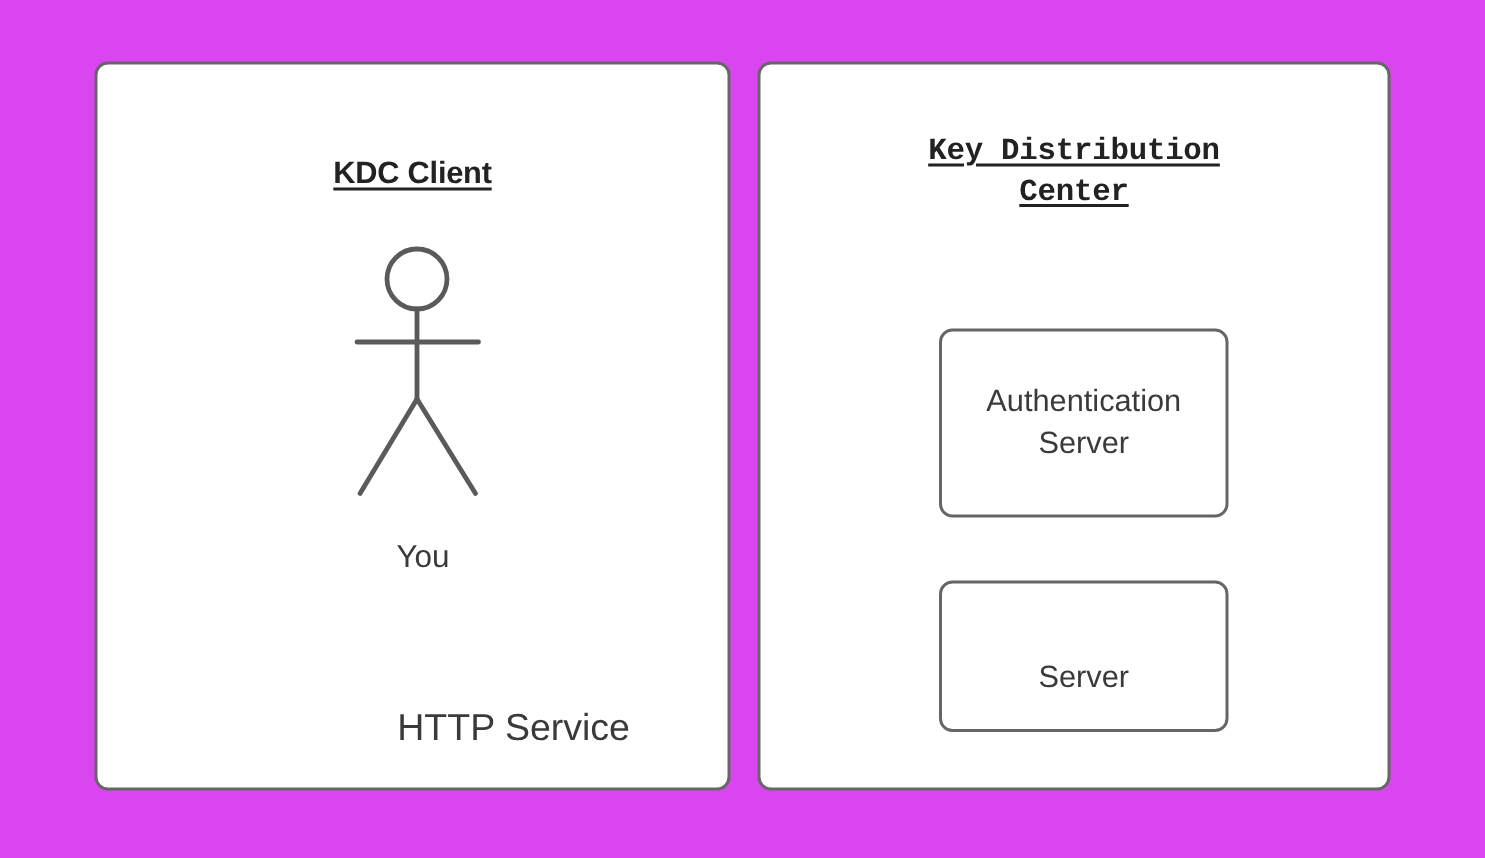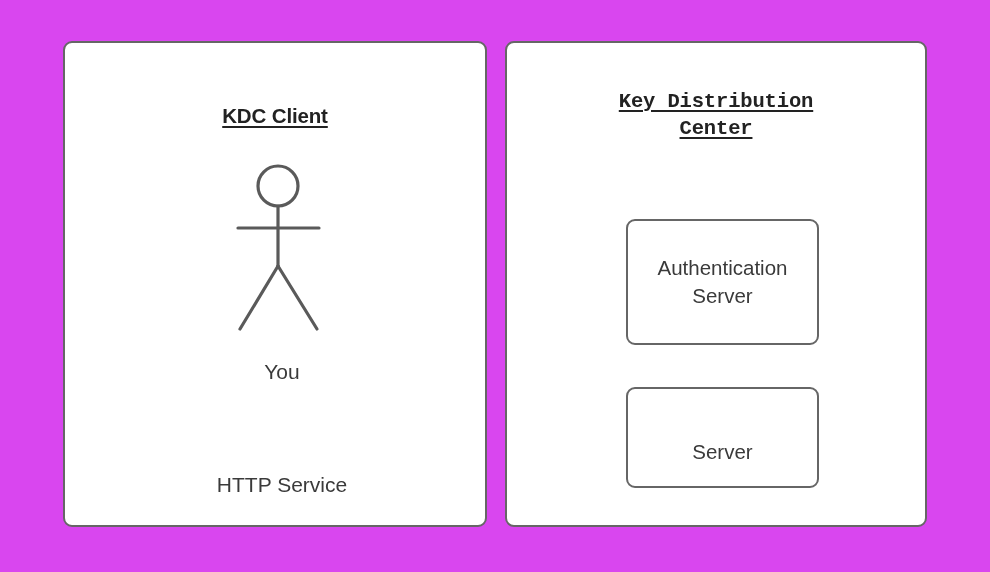--- a/index.html
+++ b/index.html
@@ -92,22 +92,22 @@
     width: 90px;
     height: 90px;
   }
   #http-service-icon svg { display: block; }
 
   #http-service-label {
     position: absolute;
     left: 79px;
     top: 429px;
     width: 276px;
-    text-align: center;
-    font-size: 21px;
+    text-align: right;
+    font-size: 25px;
     line-height: 26px;
     color: #3a3a3a;
   }
 
   
   .server-box {
     position: absolute;
     background: #ffffff;
     border: 2px solid #666666;
     border-radius: 9px;

